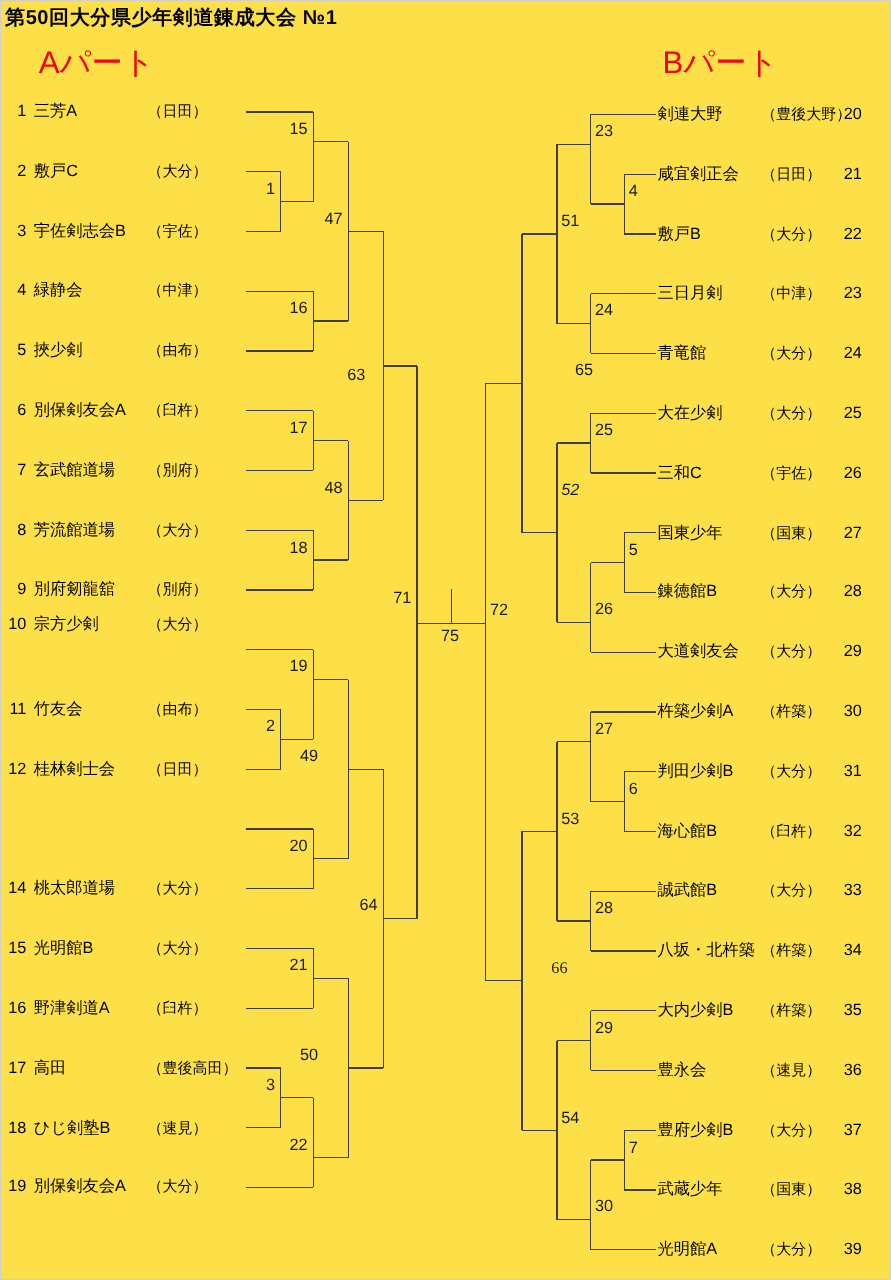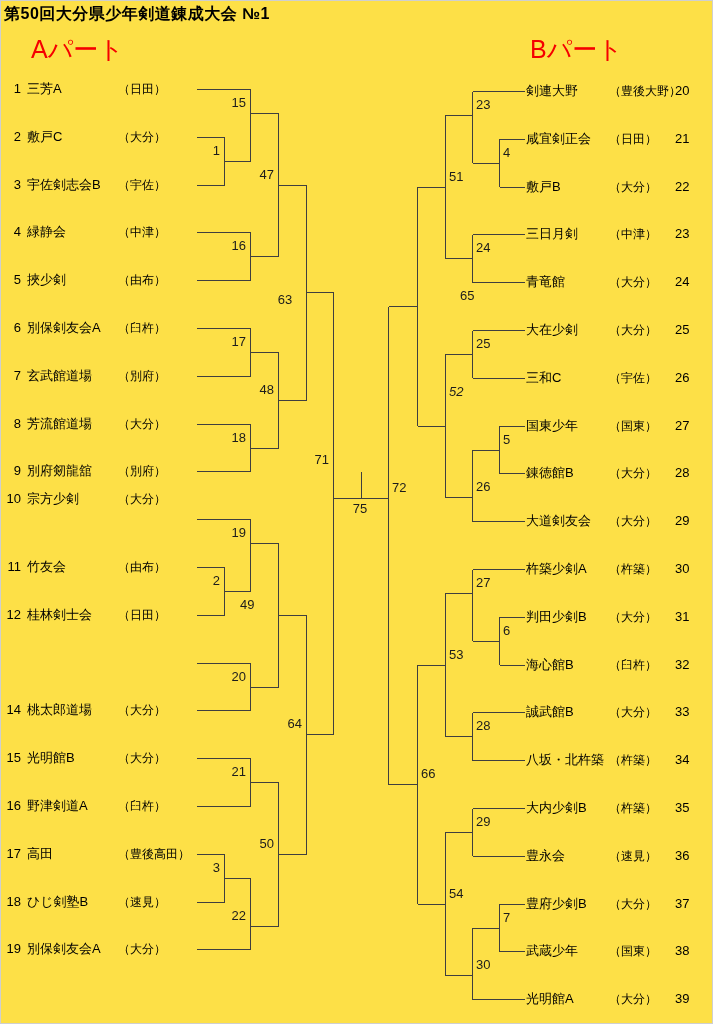--- a/index.html
+++ b/index.html
@@ -355,42 +355,42 @@
       <span class="region">（大分）</span>
     </div>
     <div class="mnum" style="left: 211px; width: 34px; text-align: right; top: 92.9px;">15</div>
     <div class="mnum" style="left: 185px; width: 34px; text-align: right; top: 140.7px;">1</div>
     <div class="mnum" style="left: 239px; width: 34px; text-align: right; top: 164.6px;">47</div>
     <div class="mnum" style="left: 211px; width: 34px; text-align: right; top: 236.3px;">16</div>
     <div class="mnum" style="left: 267px; width: 34px; text-align: center; top: 290px;">63</div>
     <div class="mnum" style="left: 211px; width: 34px; text-align: right; top: 331.9px;">17</div>
     <div class="mnum" style="left: 239px; width: 34px; text-align: right; top: 379.7px;">48</div>
     <div class="mnum" style="left: 211px; width: 34px; text-align: right; top: 427.5px;">18</div>
-    <div class="mnum" style="left: 294px; width: 34px; text-align: right; top: 450px;">71</div>
+    <div class="mnum" style="left: 294px; width: 34px; text-align: right; top: 468px;">71</div>
     <div class="mnum" style="left: 211px; width: 34px; text-align: right; top: 523.1px;">19</div>
     <div class="mnum" style="left: 185px; width: 34px; text-align: right; top: 570.9px;">2</div>
     <div class="mnum" style="left: 239px; width: 34px; text-align: left; top: 594.8px;">49</div>
     <div class="mnum" style="left: 211px; width: 34px; text-align: right; top: 666.5px;">20</div>
     <div class="mnum" style="left: 267px; width: 34px; text-align: right; top: 714.3px;">64</div>
     <div class="mnum" style="left: 211px; width: 34px; text-align: right; top: 762.1px;">21</div>
-    <div class="mnum" style="left: 239px; width: 34px; text-align: right; top: 833.8px;">50</div>
+    <div class="mnum" style="left: 239px; width: 34px; top: 833.8px;">50</div>
     <div class="mnum" style="left: 185px; width: 34px; text-align: right; top: 857.7px;">3</div>
     <div class="mnum" style="left: 211px; width: 34px; text-align: right; top: 905.5px;">22</div>
     <div class="mnum" style="left: 475px; top: 94.9px;">23</div>
     <div class="mnum" style="left: 502px; top: 142.7px;">4</div>
     <div class="mnum" style="left: 448px; top: 166.6px;">51</div>
     <div class="mnum" style="left: 475px; top: 238.3px;">24</div>
     <div class="mnum" style="left: 420px; top: 286.1px; margin-left: 39px;">65</div>
     <div class="mnum" style="left: 475px; top: 333.9px;">25</div>
     <div class="mnum" style="left: 448px; top: 382px; font-style: italic;">52</div>
     <div class="mnum" style="left: 502px; top: 429.5px;">5</div>
     <div class="mnum" style="left: 475px; top: 477.3px;">26</div>
     <div class="mnum" style="left: 391px; top: 478px;">72</div>
     <div class="mnum" style="left: 475px; top: 572.9px;">27</div>
     <div class="mnum" style="left: 502px; top: 620.7px;">6</div>
     <div class="mnum" style="left: 448px; top: 644.6px;">53</div>
     <div class="mnum" style="left: 475px; top: 716.3px;">28</div>
-    <div class="mnum" style="left: 420px; top: 764.1px;">66</div>
+    <div class="mnum" style="left: 440px; top: 764.1px; font-family: Liberation Serif, serif;">66</div>
     <div class="mnum" style="left: 475px; top: 811.9px;">29</div>
     <div class="mnum" style="left: 448px; top: 883.6px;">54</div>
     <div class="mnum" style="left: 502px; top: 907.5px;">7</div>
     <div class="mnum" style="left: 475px; top: 955.3px;">30</div>
   </div>
 
 </body></html>

